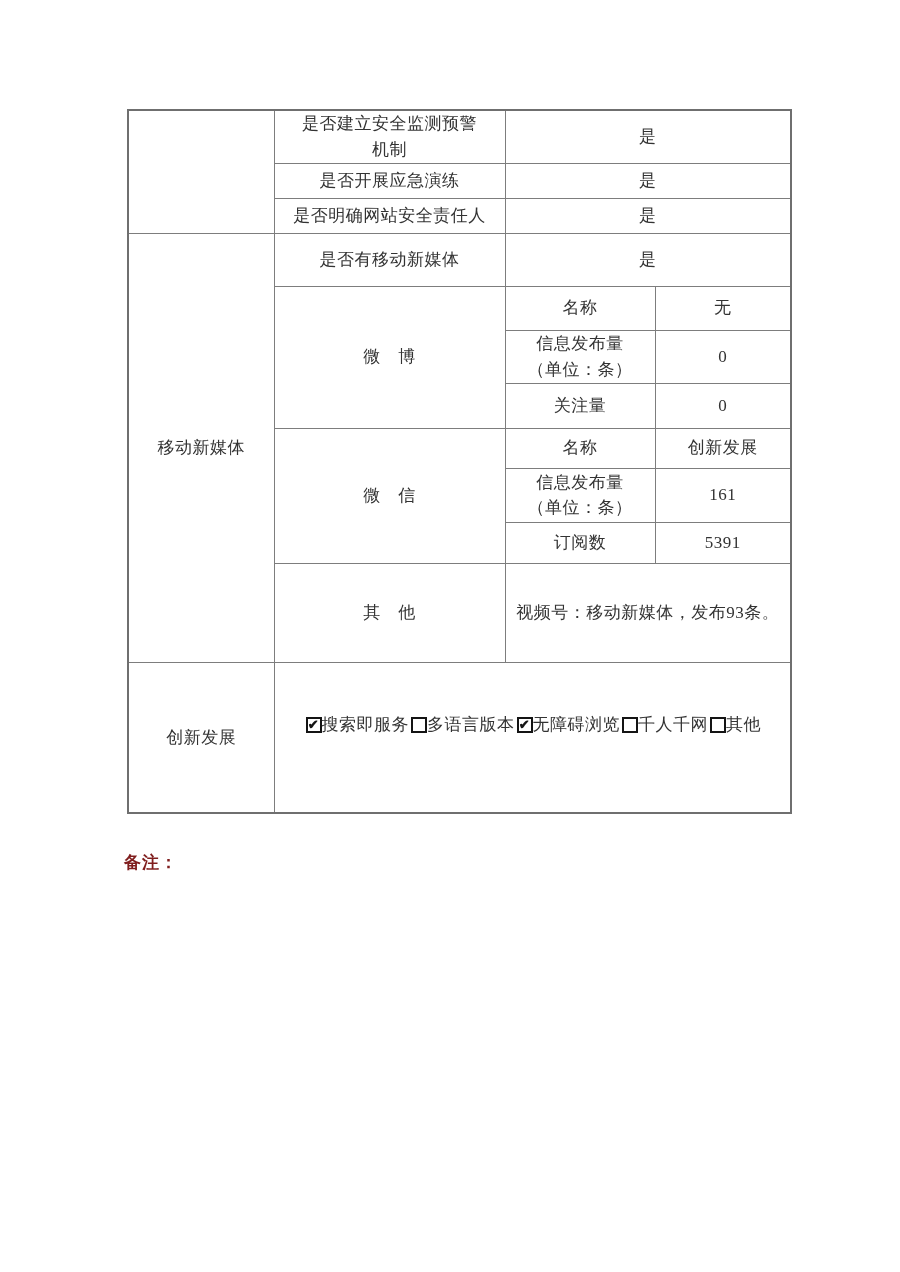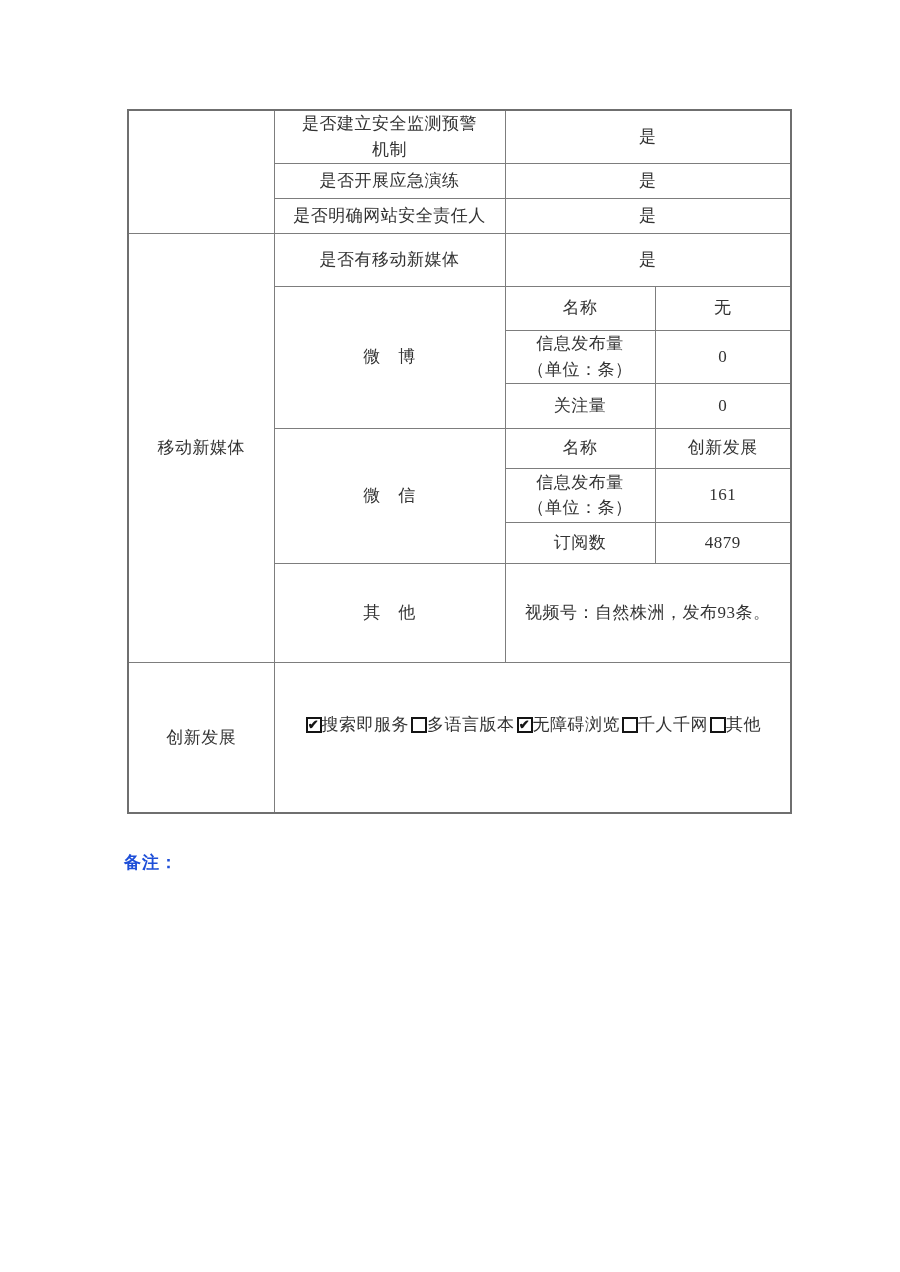--- a/index.html
+++ b/index.html
@@ -57,21 +57,21 @@
     text-align: center;
     overflow: hidden;
   }
   .notes {
     position: absolute;
     left: 124px;
     top: 851px;
     font-size: 17px;
     font-weight: bold;
     letter-spacing: 1px;
-    color: #1d4ed8;
+    color: #7f1d1d;
   }
   .pagenum {
     position: absolute;
     top: 1179px;
     left: 0;
     width: 100%;
     text-align: center;
     font-size: 19px;
     color: #2b2b2b;
   }
@@ -130,26 +130,26 @@
         <td>名称</td>
         <td>创新发展</td>
       </tr>
       <tr class="h54">
         <td class="wrap2">信息发布量
 （单位：条）</td>
         <td>161</td>
       </tr>
       <tr class="h41">
         <td>订阅数</td>
-        <td>4879</td>
+        <td>5391</td>
       </tr>
 
       <tr class="h99">
         <td>其　他</td>
-        <td colspan="2" class="left-val">视频号：自然株洲，发布93条。</td>
+        <td colspan="2" class="left-val">视频号：移动新媒体，发布93条。</td>
       </tr>
 
       <tr class="h151">
         <td class="section-cell">创新发展</td>
         <td colspan="3">
           <div class="check-line">
             <span class="cb checked">✔</span><span>搜索即服务</span><span class="cb"></span><span>多语言版本</span><span class="cb checked">✔</span><span>无障碍浏览</span><span class="cb"></span><span>千人千网</span><span class="cb"></span><span>其他</span>
           </div>
         </td>
       </tr>

